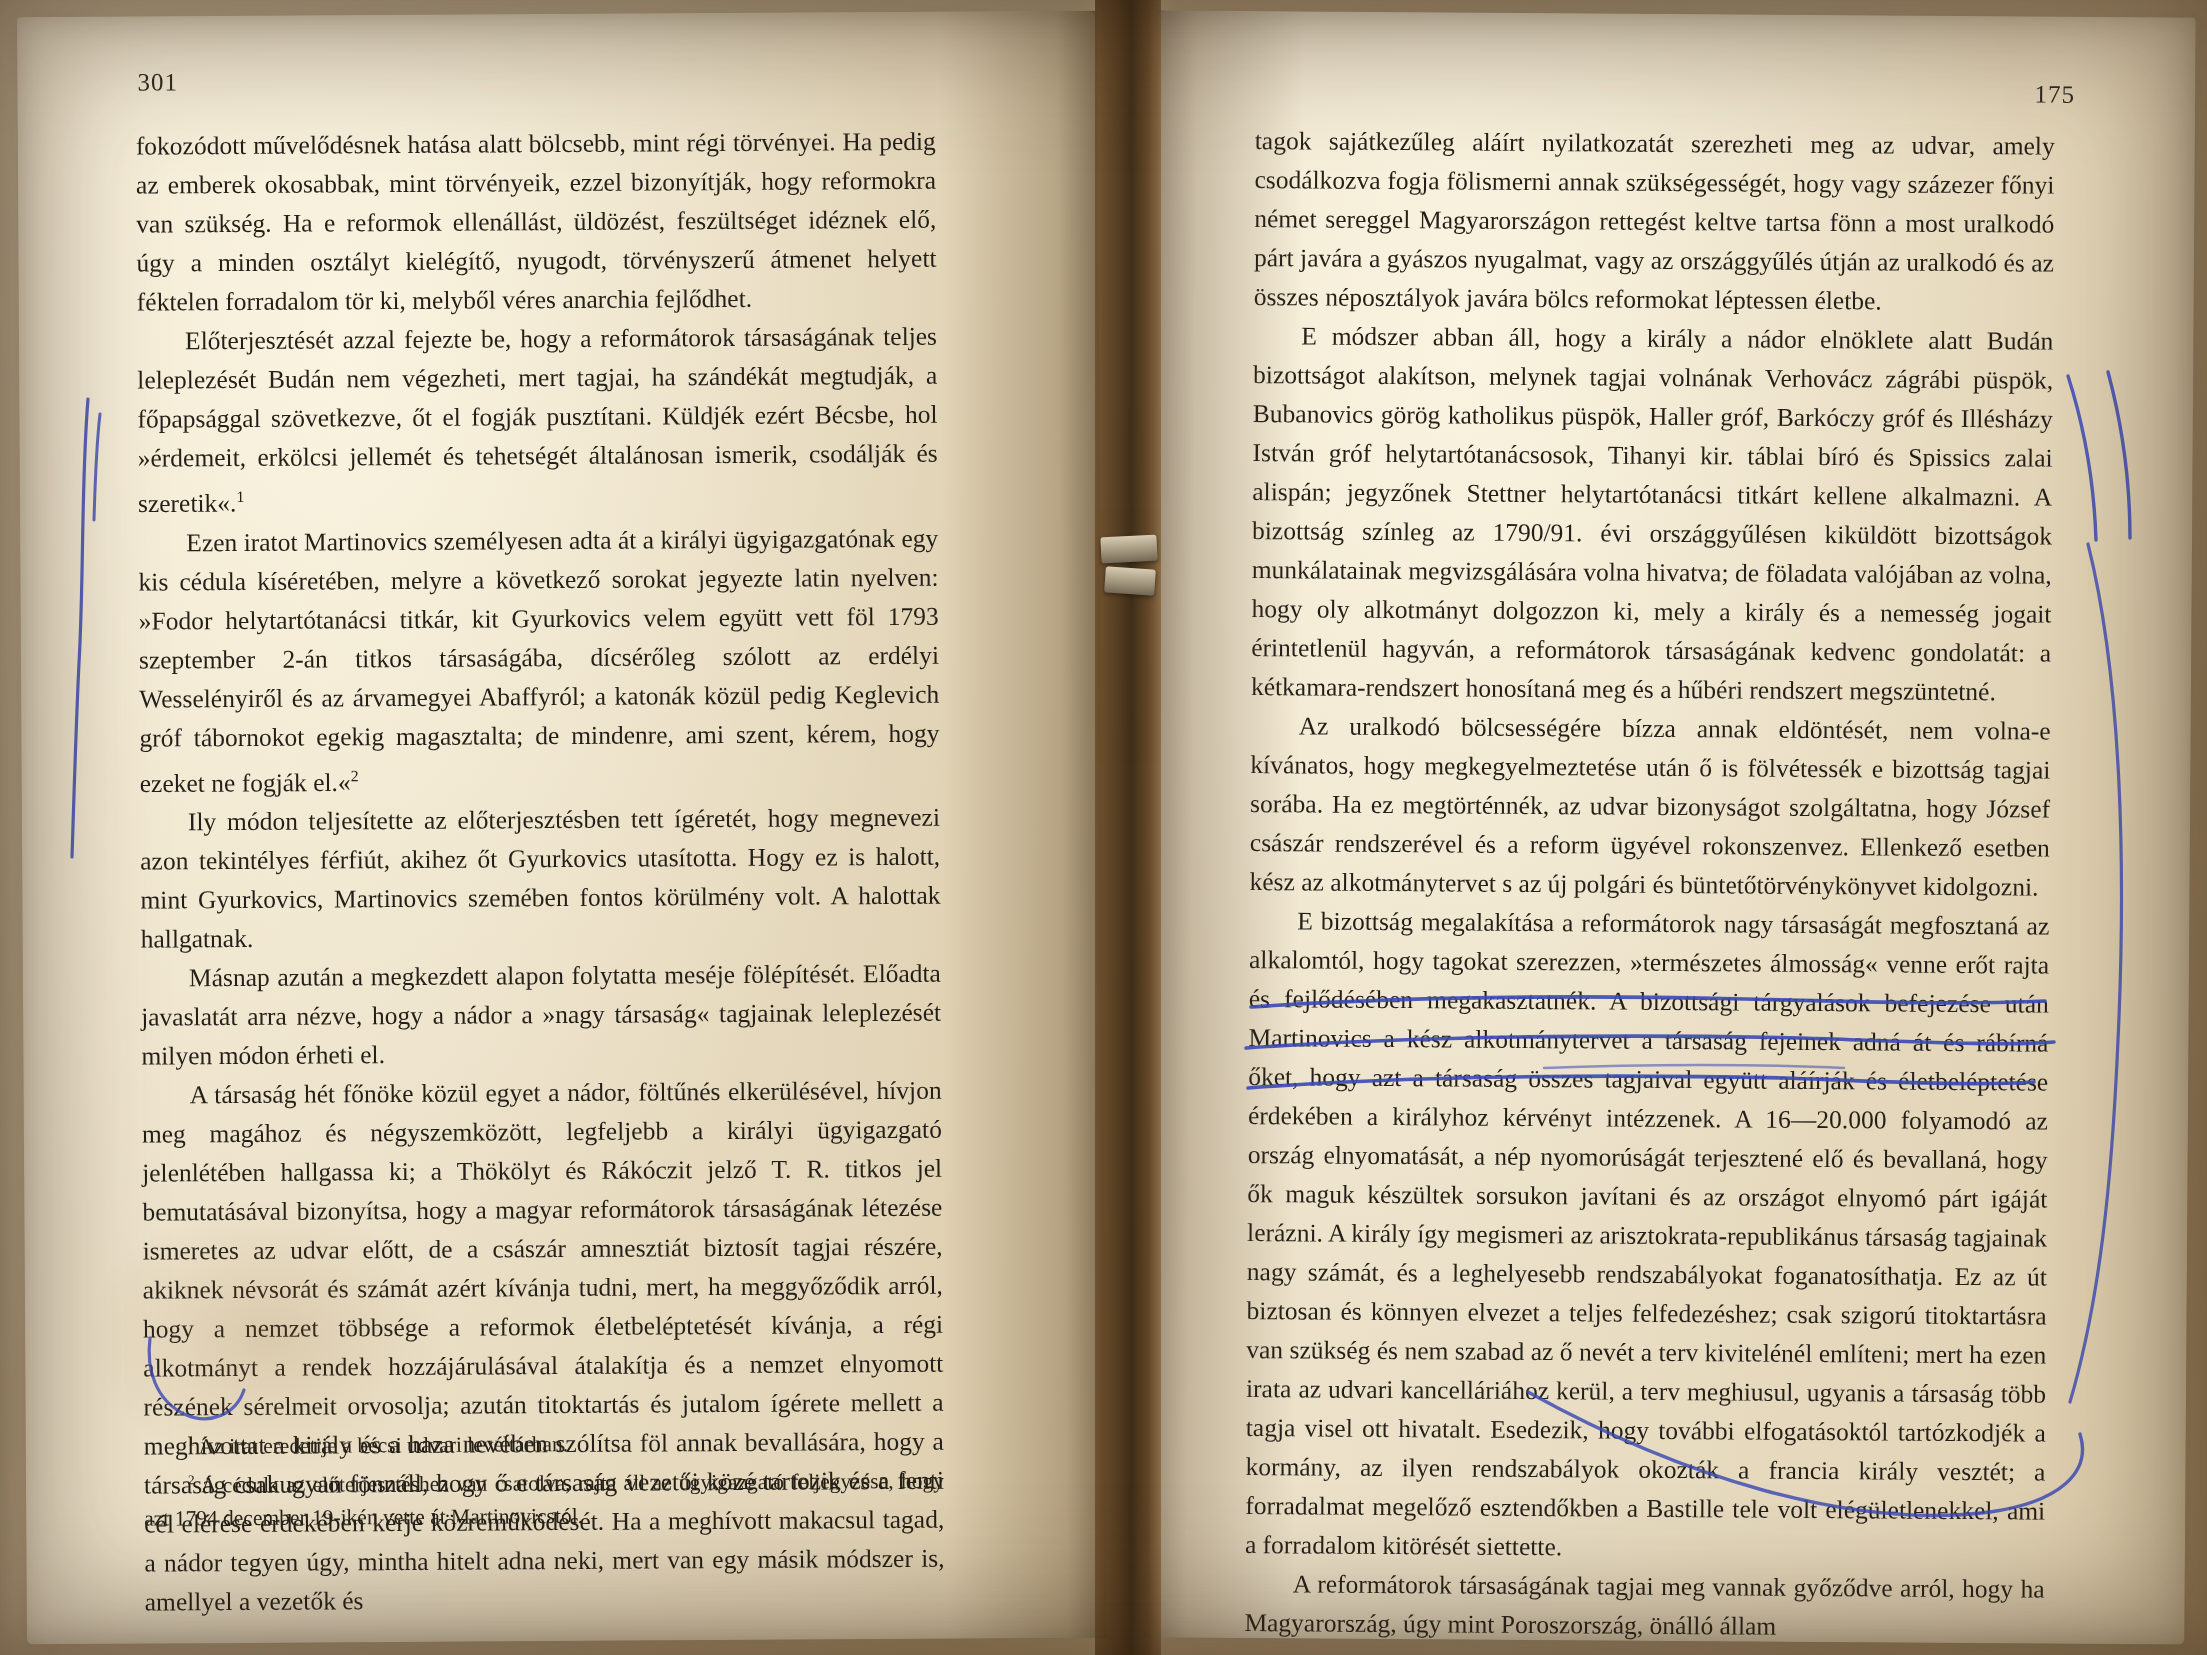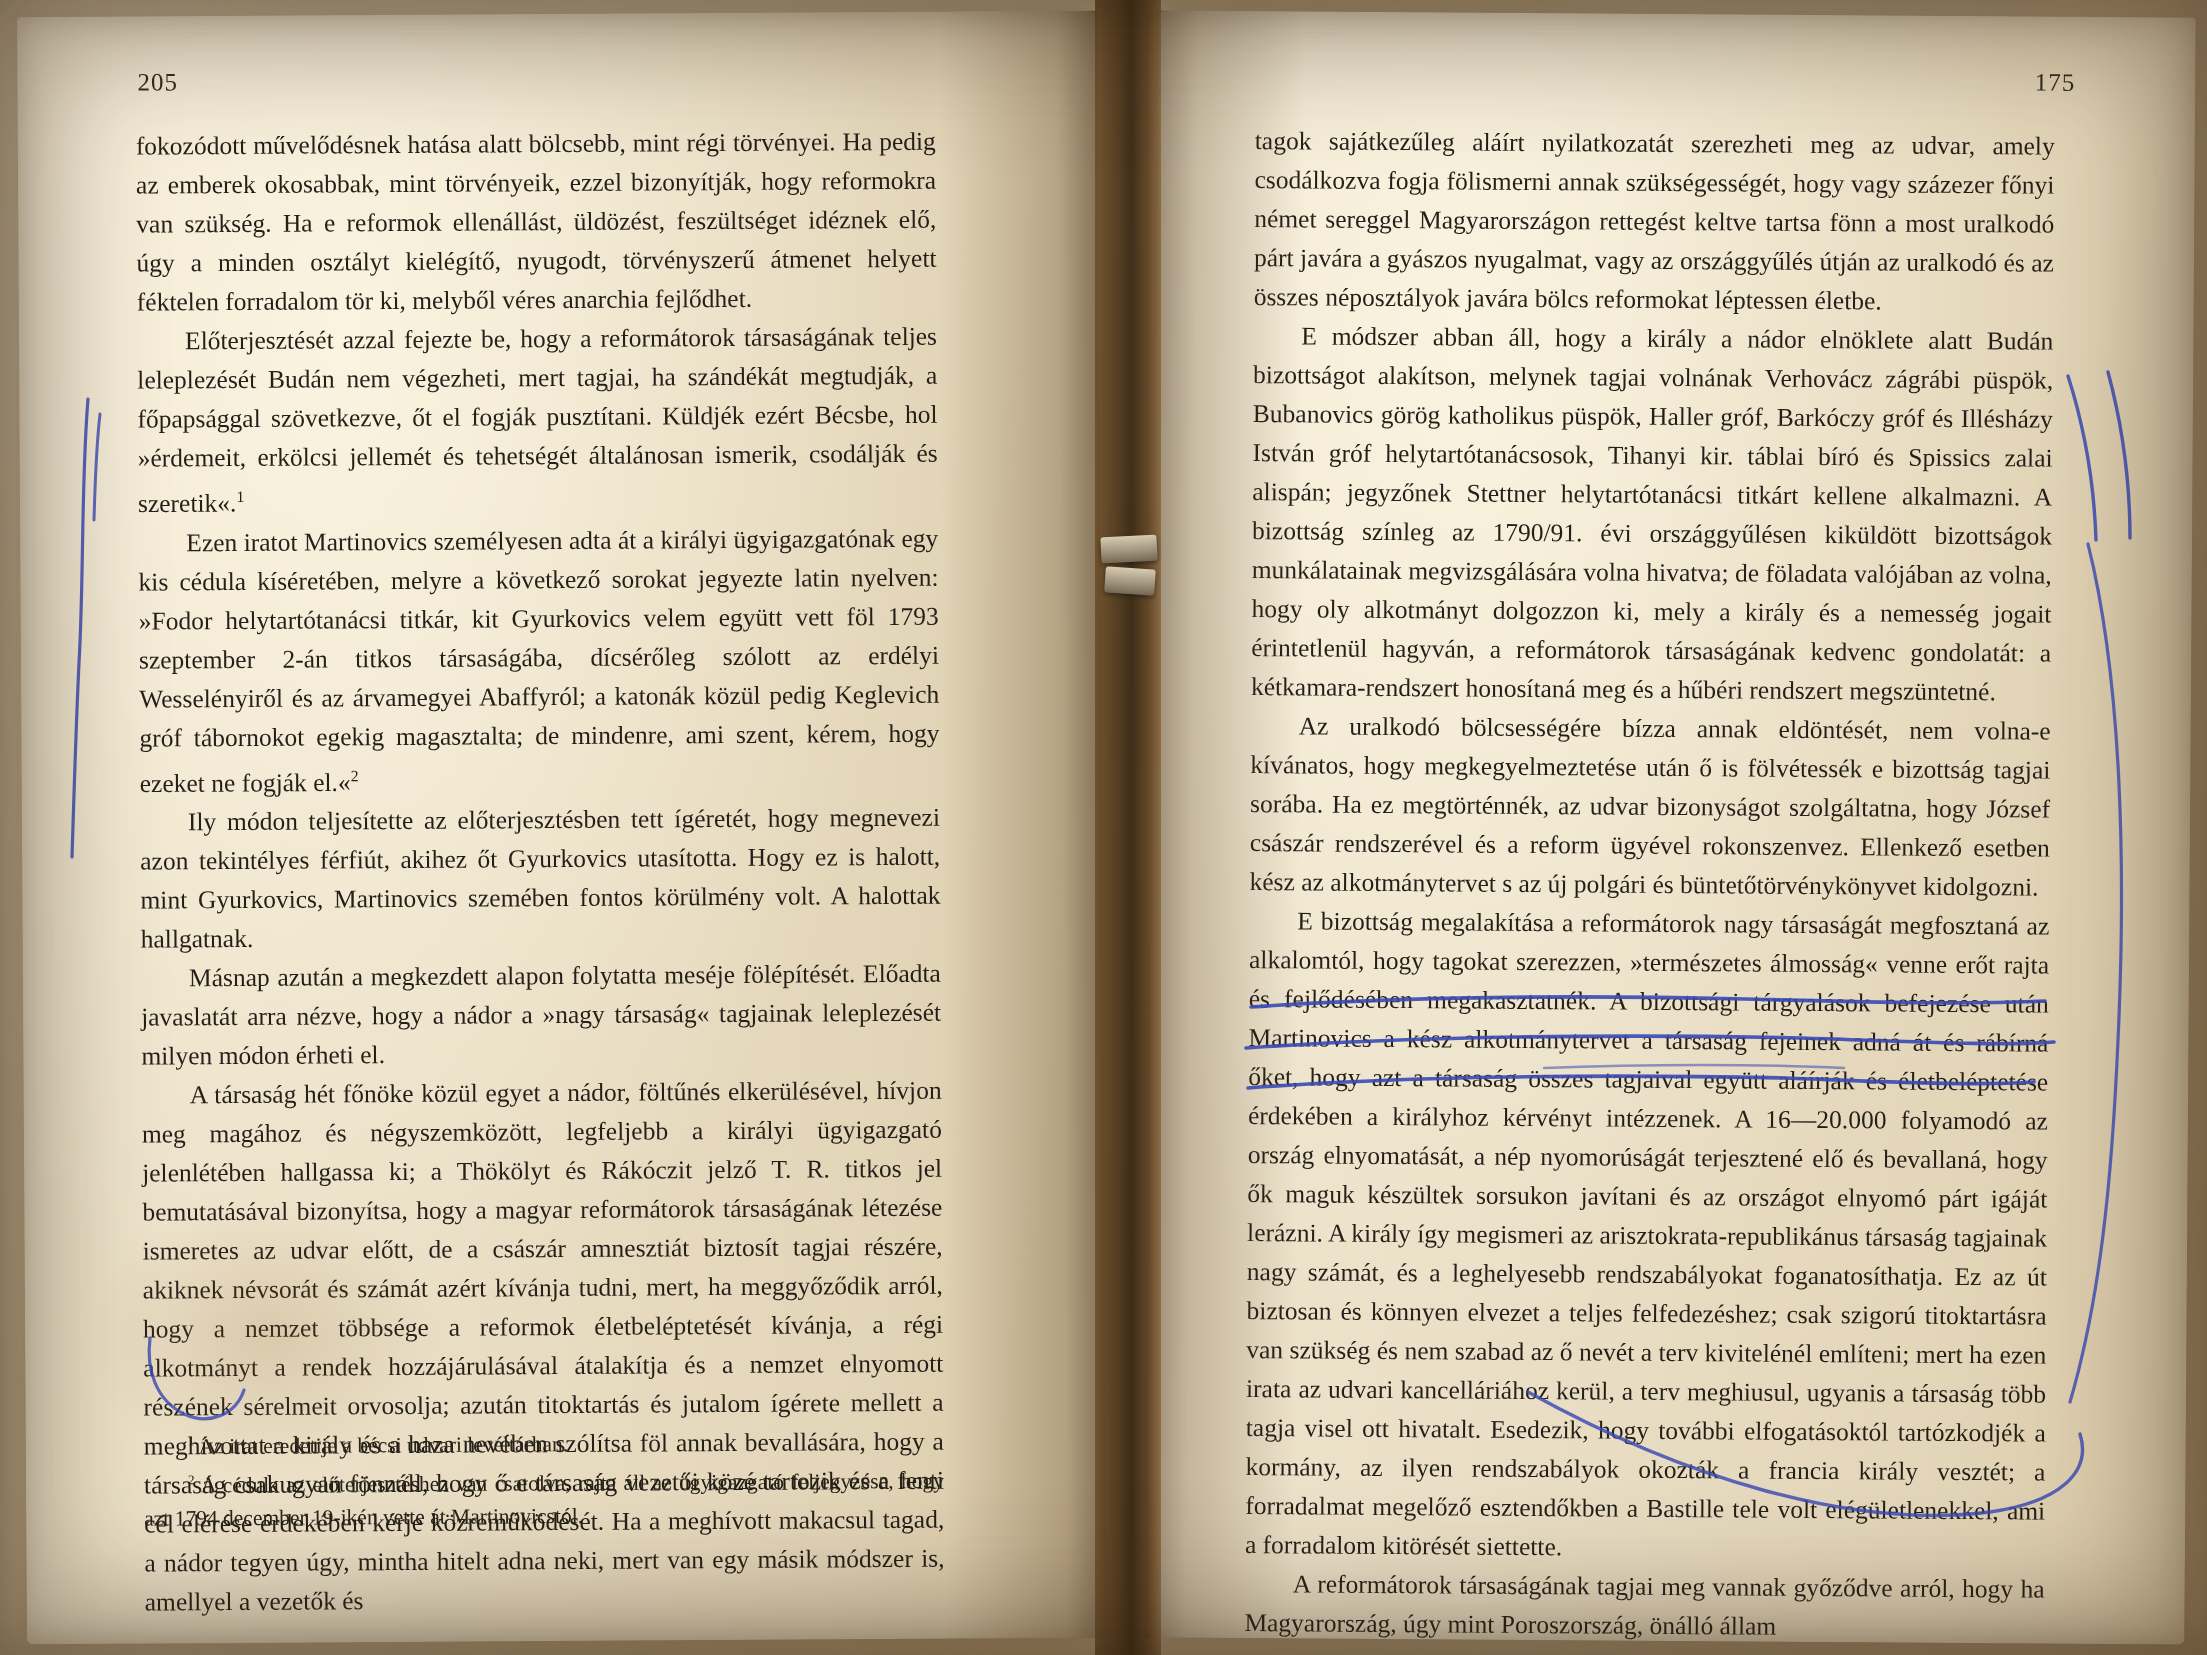--- a/index.html
+++ b/index.html
@@ -105,21 +105,21 @@
 
   .folio {
     position: absolute;
     top: 52px;
     font-size: 25px;
     letter-spacing: 1px;
     color: #2e2a22;
     font-family: "Liberation Serif", serif;
   }
   .folio.left-folio { left: 120px; }
-  .folio.right-folio { right: 120px; }
+  .folio.right-folio { right: 120px; margin-top: 12px; }
 
   .textblock {
     position: absolute;
     color: #241f18;
     font-size: 25.5px;
     line-height: 39px;
     text-align: justify;
     text-justify: inter-word;
     font-family: "Liberation Serif", serif;
   }
@@ -171,21 +171,21 @@
     left: 60px; top: 1180px; width: 360px; height: 280px;
     background: radial-gradient(ellipse at center, rgba(150,110,60,0.20), rgba(150,110,60,0) 70%);
   }
 </style>
 </head>
 <body>
 
 <div id="book">
 
   <div class="page left">
-    <div class="folio left-folio">205</div>
+    <div class="folio left-folio">301</div>
 
     <div class="textblock">
       <p class="noindent">fokozódott művelődésnek hatása alatt bölcsebb, mint régi törvényei. Ha pedig az emberek okosabbak, mint törvényeik, ezzel bizonyítják, hogy reformokra van szükség. Ha e reformok ellenállást, üldözést, feszültséget idéznek elő, úgy a minden osztályt kielégítő, nyugodt, törvényszerű átmenet helyett féktelen forradalom tör ki, melyből véres anarchia fejlődhet.</p>
       <p><span>Előterjesztését azzal fejezte be, hogy a reformátorok társaságának teljes leleplezését Budán nem végezheti, mert tagjai, ha szándékát megtudják, a főpapsággal szövetkezve, őt el fogják pusztítani. Küldjék ezért Bécsbe, hol »érdemeit, erkölcsi jellemét és tehetségét általánosan ismerik, csodálják és szeretik«.</span><sup>1</sup></p>
       <p><span>Ezen iratot Martinovics személyesen adta át a királyi ügyigazgatónak egy kis cédula kíséretében, melyre a következő sorokat jegyezte latin nyelven: »Fodor helytartótanácsi titkár, kit Gyurkovics velem együtt vett föl 1793 szeptember 2-án titkos társaságába, dícsérőleg szólott az erdélyi Wesselényiről és az árvamegyei Abaffyról; a katonák közül pedig Keglevich gróf tábornokot egekig magasztalta; de mindenre, ami szent, kérem, hogy ezeket ne fogják el.«</span><sup>2</sup></p>
       <p>Ily módon teljesítette az előterjesztésben tett ígéretét, hogy megnevezi azon tekintélyes férfiút, akihez őt Gyurkovics utasította. Hogy ez is halott, mint Gyurkovics, Martinovics szemében fontos körülmény volt. A halottak hallgatnak.</p>
       <p>Másnap azután a megkezdett alapon folytatta meséje fölépítését. Előadta javaslatát arra nézve, hogy a nádor a »nagy társaság« tagjainak leleplezését milyen módon érheti el.</p>
       <p>A társaság hét főnöke közül egyet a nádor, föltűnés elkerülésével, hívjon meg magához és négyszemközött, legfeljebb a királyi ügyigazgató jelenlétében hallgassa ki; a Thökölyt és Rákóczit jelző T. R. titkos jel bemutatásával bizonyítsa, hogy a magyar reformátorok társaságának létezése ismeretes az udvar előtt, de a császár amnesztiát biztosít tagjai részére, akiknek névsorát és számát azért kívánja tudni, mert, ha meggyőződik arról, hogy a nemzet többsége a reformok életbeléptetését kívánja, a régi alkotmányt a rendek hozzájárulásával átalakítja és a nemzet elnyomott részének sérelmeit orvosolja; azután titoktartás és jutalom ígérete mellett a meghívottat a király és a haza nevében szólítsa föl annak bevallására, hogy a társaság csakugyan fönnáll, hogy ő e társaság vezetői közé tartozik és a fenti cél elérése érdekében kérje közreműködését. Ha a meghívott makacsul tagad, a nádor tegyen úgy, mintha hitelt adna neki, mert van egy másik módszer is, amellyel a vezetők és</p>
     </div>
 

